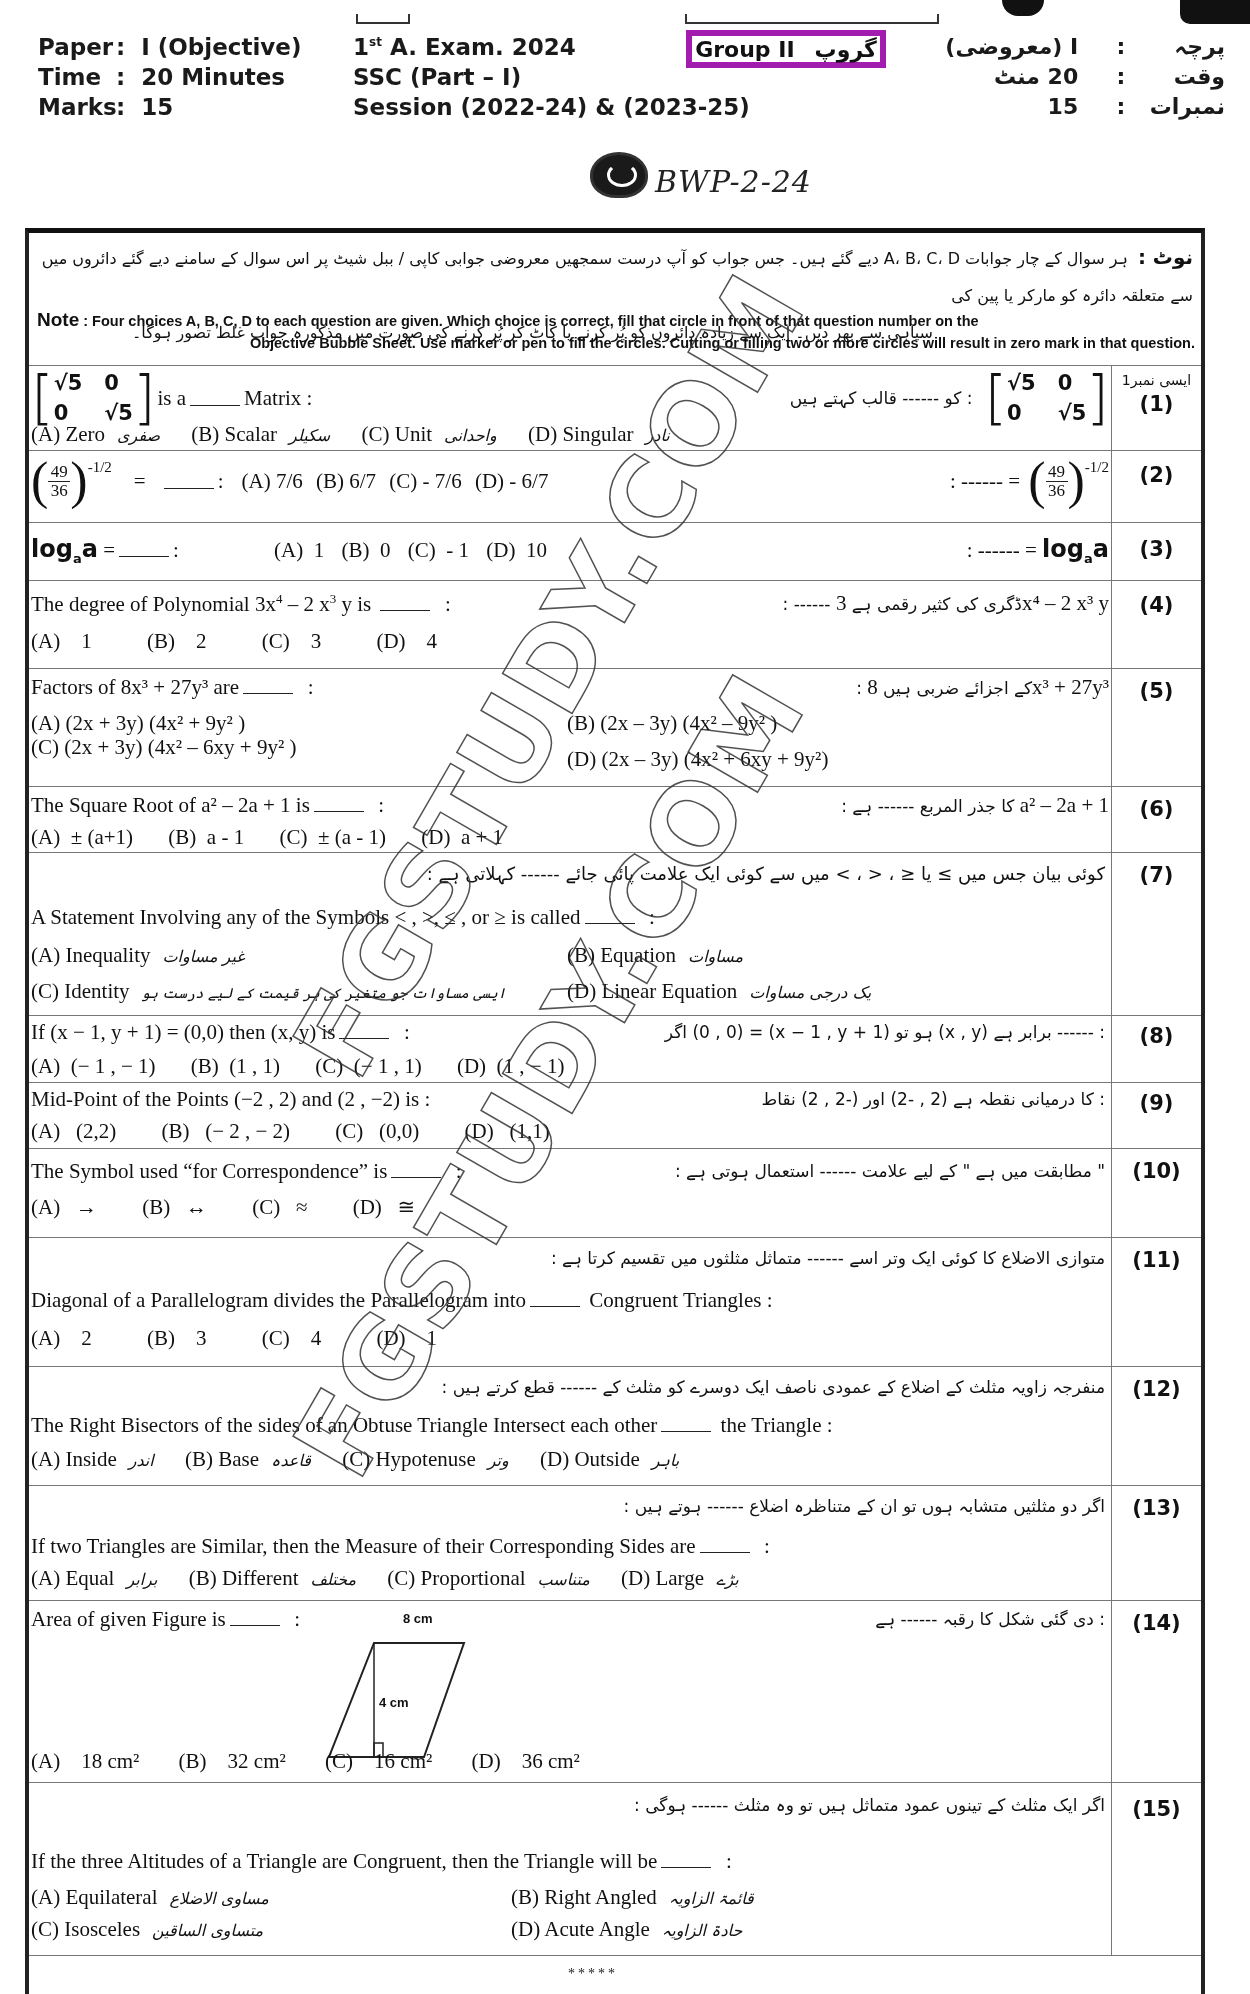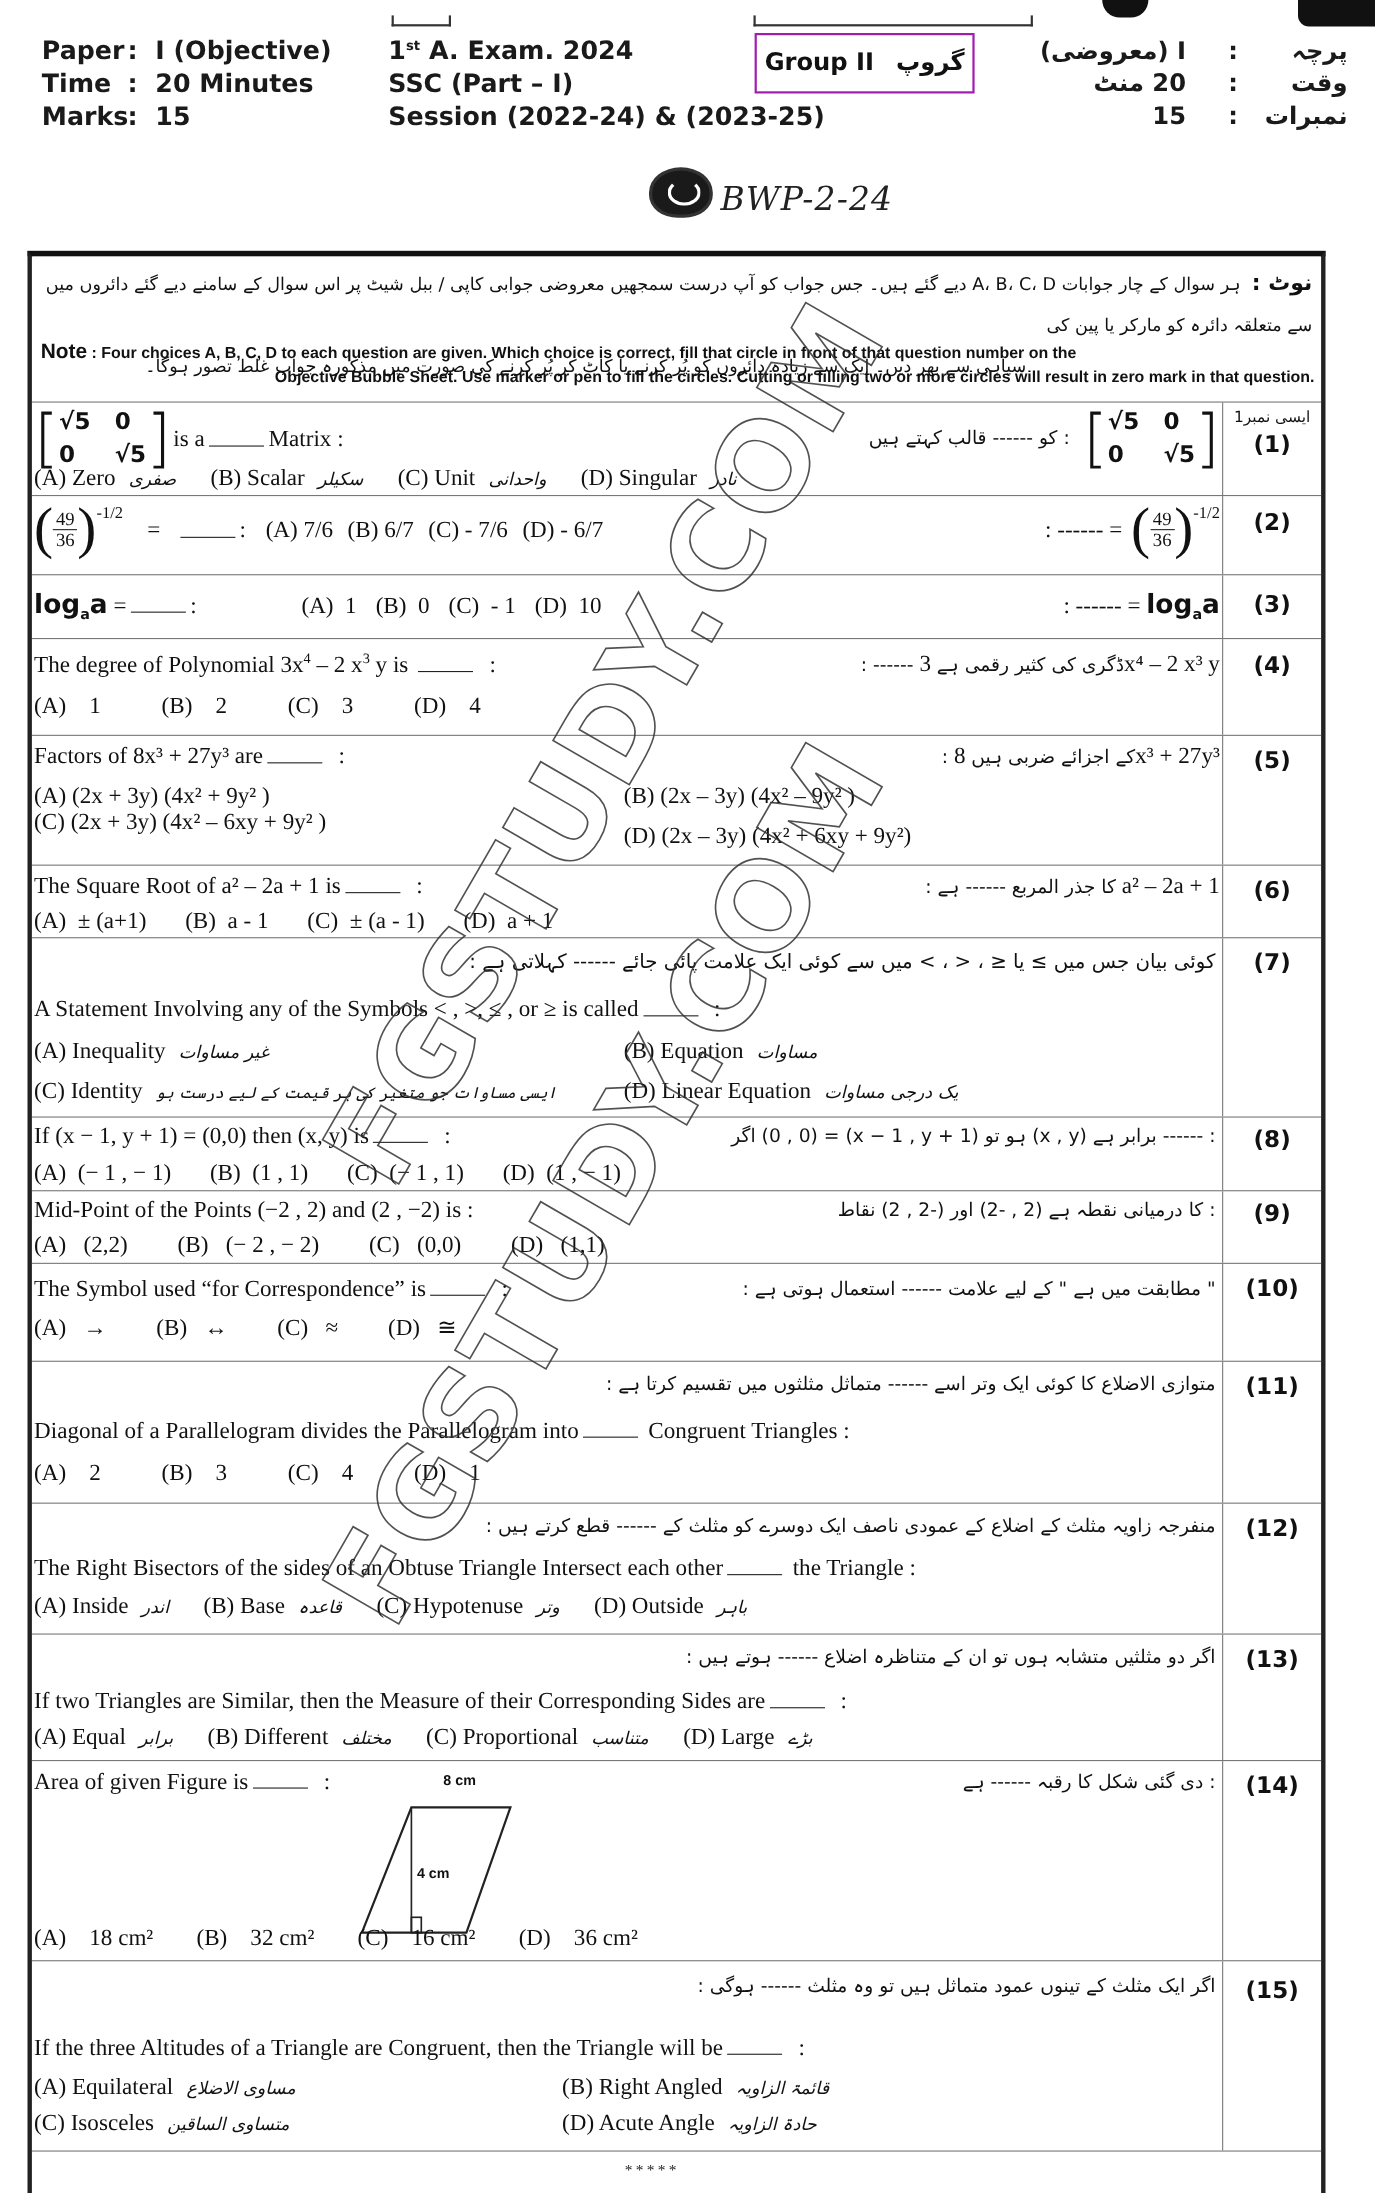--- a/index.html
+++ b/index.html
@@ -1,19 +1,19 @@
 <!DOCTYPE html>
 <html><head>
 <meta charset="utf-8">
 <style>
   html, body { margin:0; padding:0; background:#ffffff; }
   body { width:1250px; height:1994px; position:relative; overflow:hidden; color:#111; font-family:"Liberation Serif", serif; }
   .hdr { position:absolute; font-family:"DejaVu Sans", sans-serif; font-weight:bold; font-size:23px; color:#1a1a1a; white-space:nowrap; }
   .hdr-ur { font-family:"DejaVu Sans", sans-serif; font-weight:bold; font-size:22px; direction:rtl; }
-  .group-box { position:absolute; left:686px; top:30px; width:200px; height:55px; border:2px solid #a21caf; box-sizing:border-box; display:flex; align-items:center; justify-content:center; gap:20px; font-family:"DejaVu Sans", sans-serif; font-weight:bold; font-size:22px; }
+  .group-box { position:absolute; left:686px; top:30px; width:200px; height:38px; border:6px solid #a21caf; box-sizing:border-box; display:flex; align-items:center; justify-content:center; gap:20px; font-family:"DejaVu Sans", sans-serif; font-weight:bold; font-size:22px; }
   .tick { position:absolute; border:2px solid #333; border-top:none; height:8px; }
   .blob { position:absolute; background:#111; border-radius:0 0 30px 30px; }
   .logo { position:absolute; left:590px; top:152px; width:58px; height:46px; border-radius:50% 50% 45% 45%; background:#1a1a1a; border:3px solid #333; box-sizing:border-box; }
   .logo::after { content:""; position:absolute; left:14px; top:8px; width:24px; height:18px; border:3px solid #fff; border-radius:50%; border-top-color:transparent; }
   .hand { position:absolute; left:655px; top:164px; font-family:"DejaVu Serif", serif; font-style:italic; font-size:30px; color:#222; letter-spacing:1px; }
   .outer { position:absolute; left:25px; top:228px; width:1180px; height:1766px; border-left:4px solid #222; border-right:4px solid #222; border-top:5px solid #111; box-sizing:border-box; }
   .note { position:absolute; left:29px; top:233px; width:1172px; height:132px; }
   .note-ur { position:absolute; right:8px; top:6px; width:1160px; direction:rtl; text-align:right; font-family:"DejaVu Sans", sans-serif; font-size:16px; line-height:37px; }
   .note-ur b { font-size:20px; margin-left:10px; }
   .note-en { position:absolute; left:8px; top:76px; width:1160px; font-family:"Liberation Sans", sans-serif; font-size:14.5px; font-weight:bold; line-height:22px; }

